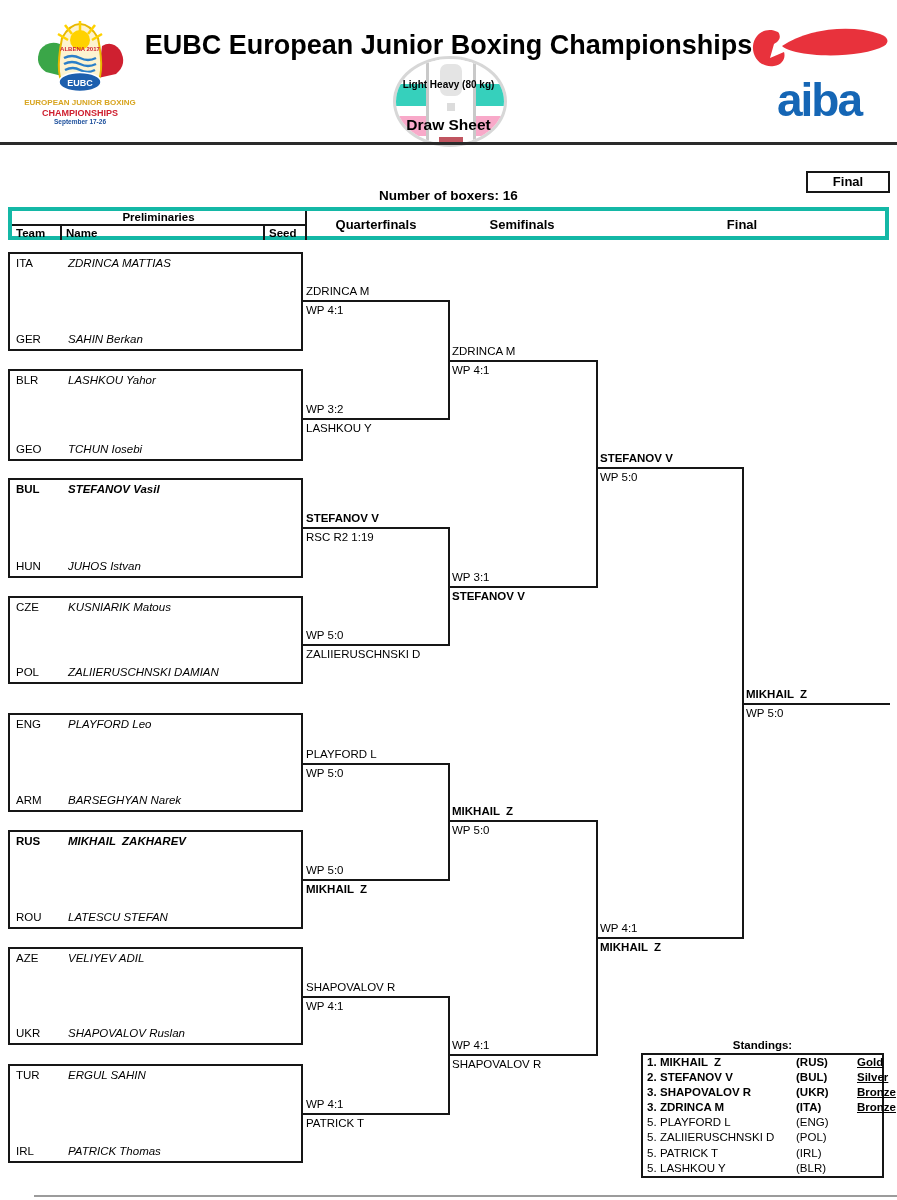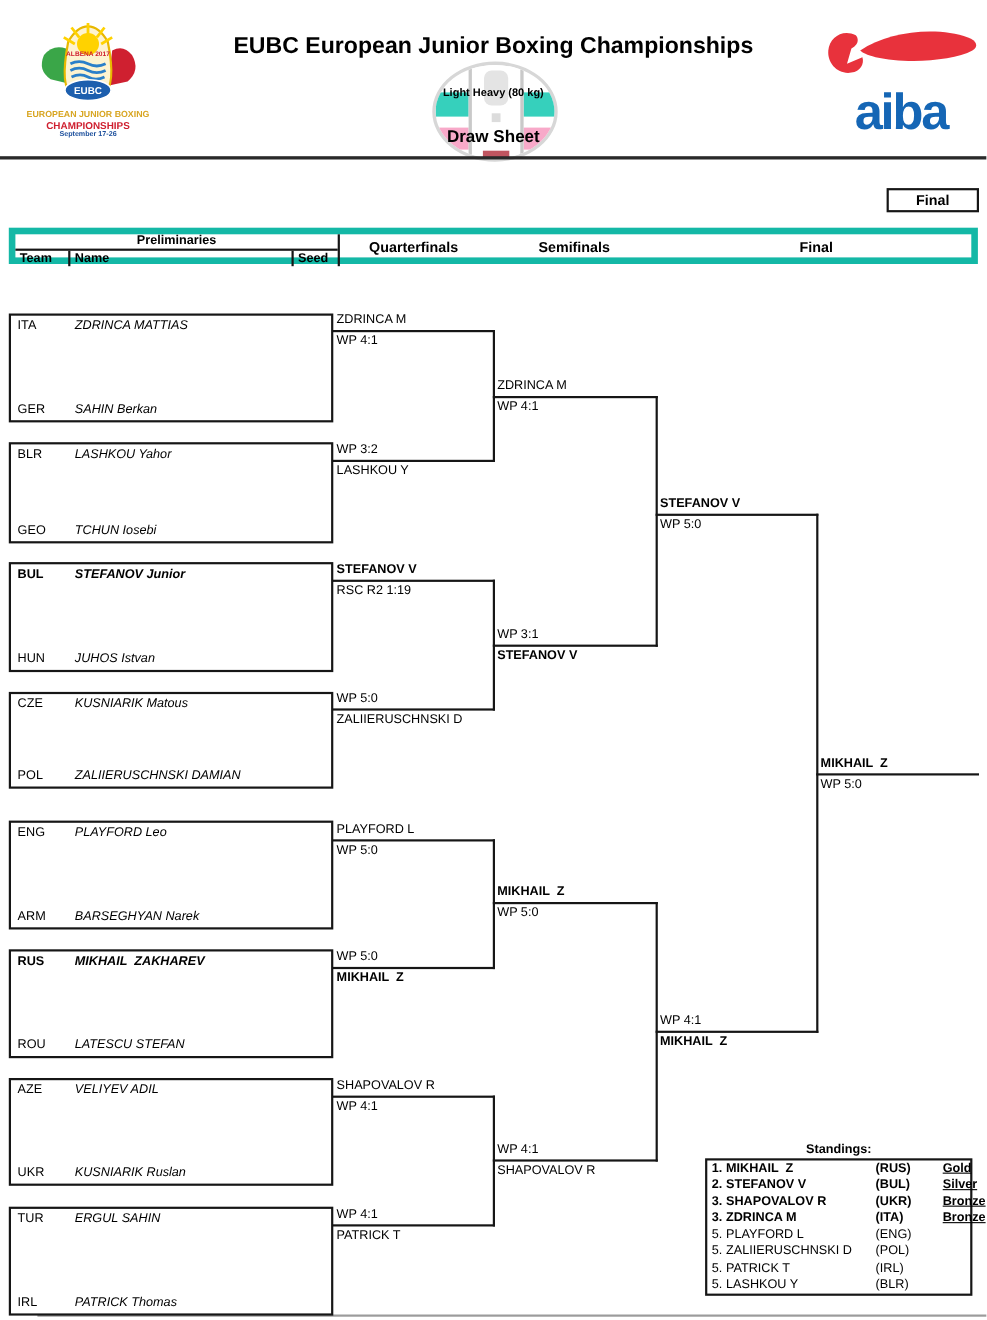--- a/index.html
+++ b/index.html
@@ -3,35 +3,35 @@
 <meta charset="utf-8">
 <style>
   html,body{margin:0;padding:0;background:#fff;}
   .page{position:relative;width:897px;height:1200px;background:#fff;overflow:hidden;
         font-family:"Liberation Sans",sans-serif;color:#000;}
   .ctr{position:absolute;left:0;width:897px;text-align:center;z-index:3;}
   .b{font-weight:bold;}
   .hline{position:absolute;height:2px;background:#161616;z-index:2;}
   .vline{position:absolute;width:2px;background:#161616;z-index:2;}
   .lab{position:absolute;font-size:11.5px;line-height:13px;white-space:pre;z-index:3;}
-  .pbox{position:absolute;left:8px;width:295px;border:2px solid #161616;box-sizing:border-box;z-index:2;margin-top:33px;}
+  .pbox{position:absolute;left:8px;width:295px;border:2px solid #161616;box-sizing:border-box;z-index:2;}
   .prow{position:absolute;left:6px;right:4px;display:flex;font-size:11.5px;line-height:13px;}
   .prow .team{width:52px;flex:none;}
   .prow .bname{white-space:pre;font-style:italic;}
   .prow.top{top:3px;} .prow.bot{bottom:3px;}
-  .hd-title{top:30px;font-size:21px;font-weight:bold;}
+  .hd-title{top:30px;font-size:27px;font-weight:bold;}
   .hd-weight{top:79px;font-size:10px;font-weight:bold;}
   .hd-sheet{top:116px;font-size:15.5px;font-weight:bold;}
   .hd-asof{top:151px;font-size:14px;font-weight:bold;}
   .hd-num{top:188px;font-size:13.5px;font-weight:bold;}
   .rule-top{position:absolute;top:142px;left:0;width:897px;height:3px;background:#2a2a2a;z-index:2;}
   .rule-bottom{position:absolute;top:1195px;left:34px;width:863px;height:2px;background:#9b9b9b;}
   .finalbox{position:absolute;left:806px;top:171px;width:84px;height:22px;border:2px solid #161616;
             box-sizing:border-box;text-align:center;font-size:13px;font-weight:bold;line-height:18px;z-index:3;}
-  .htable{position:absolute;left:8px;top:207px;width:881px;height:33px;border:6px solid #14b8a6;box-sizing:border-box;z-index:2;}
+  .htable{position:absolute;left:8px;top:207px;width:881px;height:33px;border:4px solid #14b8a6;box-sizing:border-box;z-index:2;}
   .ht-left{position:absolute;left:0;top:0;width:293px;height:29px;border-right:2px solid #161616;}
   .ht-prelim{position:absolute;left:0;top:0;width:293px;height:13px;border-bottom:2px solid #161616;
              text-align:center;font-size:11.5px;font-weight:bold;line-height:13px;}
   .ht-sub{position:absolute;left:0;top:15px;width:293px;height:14px;display:flex;font-size:11.5px;font-weight:bold;line-height:14px;}
   .ht-sub .c1{width:50px;border-right:2px solid #161616;padding-left:4px;box-sizing:border-box;flex:none;}
   .ht-sub .c2{flex:1;border-right:2px solid #161616;padding-left:4px;box-sizing:border-box;}
   .ht-sub .c3{width:40px;padding-left:4px;box-sizing:border-box;flex:none;}
   .colhdr{position:absolute;font-size:13px;font-weight:bold;text-align:center;top:217px;z-index:3;}
   .standings-title{position:absolute;left:641px;top:1039px;width:243px;text-align:center;
                    font-size:11.5px;font-weight:bold;z-index:3;}
@@ -106,20 +106,21 @@
       <div class="cross"></div>
       <div class="redbar"></div>
     </div>
   </div>
 
   <div class="ctr hd-title">EUBC European Junior Boxing Championships</div>
   <div class="ctr hd-weight">Light Heavy (80 kg)</div>
   <div class="ctr hd-sheet">Draw Sheet</div>
   <div class="rule-top"></div>
   <div class="finalbox">Final</div>
+  <div class="ctr hd-num">Number of boxers: 16</div>
 
   <div class="htable">
     <div class="ht-left">
       <div class="ht-prelim">Preliminaries</div>
       <div class="ht-sub">
         <div class="c1">Team</div>
         <div class="c2">Name</div>
         <div class="c3">Seed</div>
       </div>
     </div>
@@ -144,21 +145,21 @@
         <span class="bname">LASHKOU Yahor</span>
       </div>
     <div class="prow bot">
         <span class="team">GEO</span>
         <span class="bname">TCHUN Iosebi</span>
       </div>
   </div>
   <div class="pbox" style="top:478px;height:100px;">
     <div class="prow top b">
         <span class="team">BUL</span>
-        <span class="bname">STEFANOV Junior</span>
+        <span class="bname">STEFANOV Vasil</span>
       </div>
     <div class="prow bot">
         <span class="team">HUN</span>
         <span class="bname">JUHOS Istvan</span>
       </div>
   </div>
   <div class="pbox" style="top:596px;height:88px;">
     <div class="prow top">
         <span class="team">CZE</span>
         <span class="bname">KUSNIARIK Matous</span>
@@ -188,21 +189,21 @@
         <span class="bname">LATESCU STEFAN</span>
       </div>
   </div>
   <div class="pbox" style="top:947px;height:98px;">
     <div class="prow top">
         <span class="team">AZE</span>
         <span class="bname">VELIYEV ADIL</span>
       </div>
     <div class="prow bot">
         <span class="team">UKR</span>
-        <span class="bname">KUSNIARIK Ruslan</span>
+        <span class="bname">SHAPOVALOV Ruslan</span>
       </div>
   </div>
   <div class="pbox" style="top:1064px;height:99px;">
     <div class="prow top">
         <span class="team">TUR</span>
         <span class="bname">ERGUL SAHIN</span>
       </div>
     <div class="prow bot">
         <span class="team">IRL</span>
         <span class="bname">PATRICK Thomas</span>

